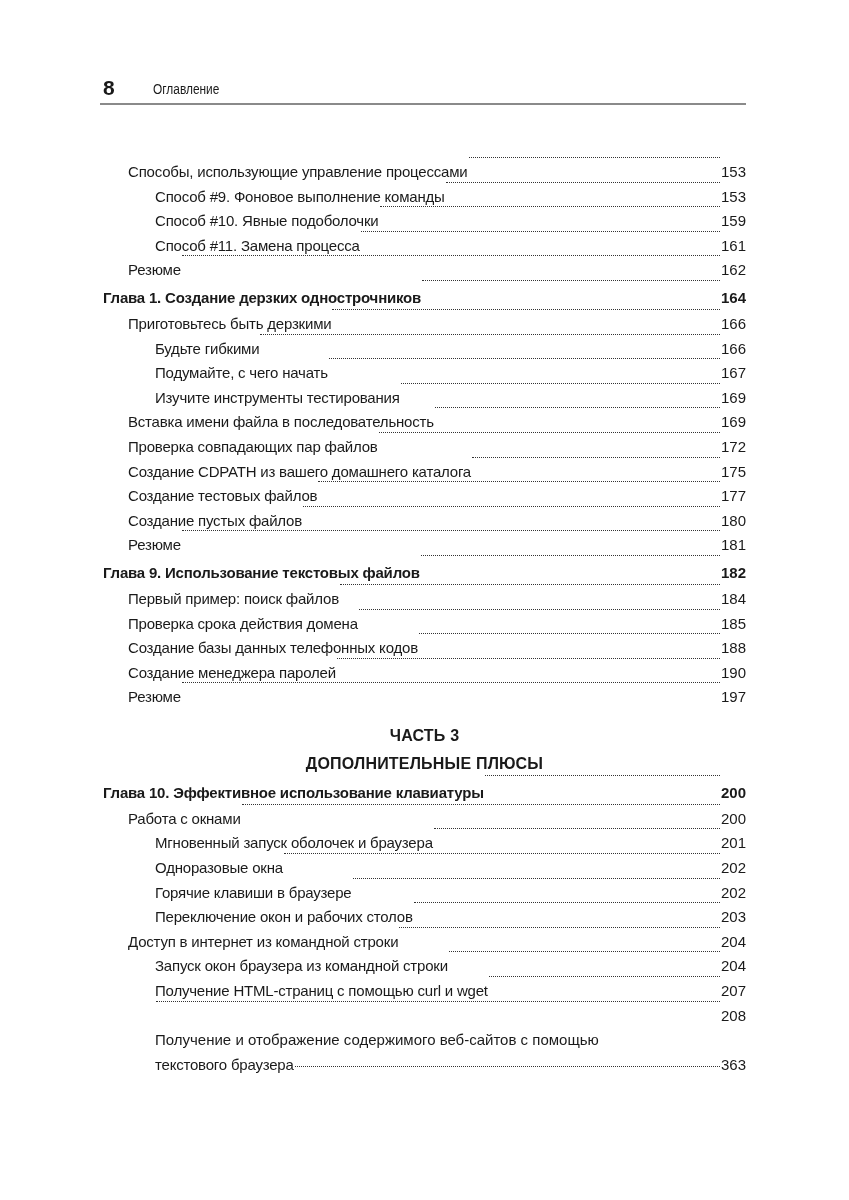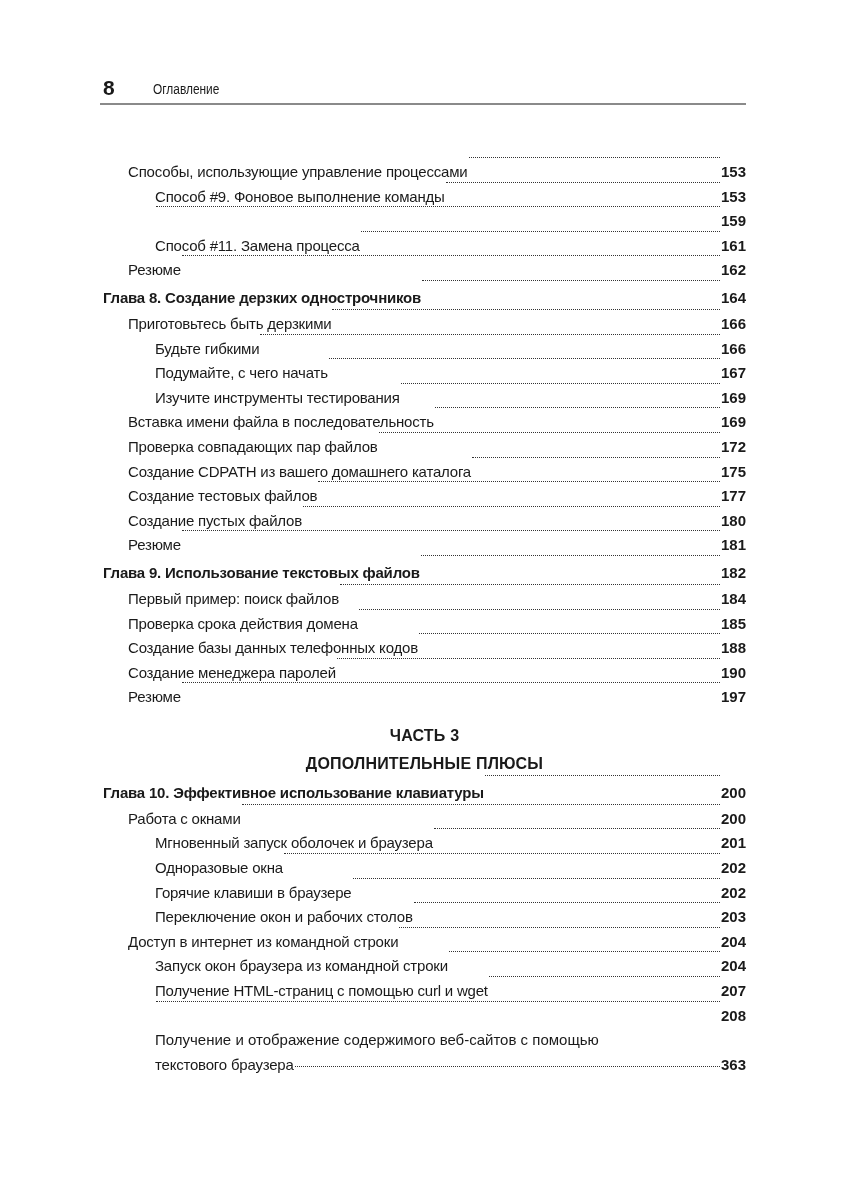--- a/index.html
+++ b/index.html
@@ -26,21 +26,21 @@
   }
   .row {
     display: flex; align-items: flex-end; height: 24.6px; font-size: 15px; line-height: 24.6px;
     white-space: nowrap;
   }
   .row .title { flex: 0 0 auto; letter-spacing: -0.2px; }
   .row .leader {
     flex: 1 1 auto; overflow: hidden; margin: 0 1px;
     border-bottom: 1.5px dotted #333; height: 0; align-self: baseline; position: relative; top: -3px;
   }
-  .row .pg { flex: 0 0 auto; text-align: right; font-weight: bold; }
+  .row .pg { flex: 0 0 auto; text-align: right; }
   .lvl0 { padding-left: 0; font-weight: bold; height: 29px; line-height: 29px; }
   .lvl1 { padding-left: 25px; }
   .lvl2 { padding-left: 52px; }
   .multi { height: auto; display: block; }
   .multi .first-line { display: block; height: 24.6px; line-height: 24.6px; padding-left: 0; }
   .multi .second { display: flex; align-items: baseline; height: 24.6px; line-height: 24.6px; }
   .part-heading {
     text-align: center; font-weight: bold; font-size: 16px; line-height: 28px; margin-top: 12px;
     letter-spacing: 0.2px;
   }
@@ -61,35 +61,36 @@
         <span class="title">Способы, использующие управление процессами</span>
         <span class="leader"></span>
         <span class="pg">153</span>
       </div>
       <div class="row lvl2">
         <span class="title">Способ #9. Фоновое выполнение команды</span>
         <span class="leader"></span>
         <span class="pg">153</span>
       </div>
       <div class="row lvl2">
+        <span class="title">Способ #10. Явные подоболочки</span>
         <span class="leader"></span>
         <span class="pg">159</span>
       </div>
       <div class="row lvl2">
         <span class="title">Способ #11. Замена процесса</span>
         <span class="leader"></span>
         <span class="pg">161</span>
       </div>
       <div class="row lvl1">
         <span class="title">Резюме</span>
         <span class="leader"></span>
         <span class="pg">162</span>
       </div>
       <div class="row lvl0">
-        <span class="title">Глава 8. Создание дерзких однострочников</span>
+        <span class="title">Глава 1. Создание дерзких однострочников</span>
         <span class="leader"></span>
         <span class="pg">164</span>
       </div>
       <div class="row lvl1">
         <span class="title">Приготовьтесь быть дерзкими</span>
         <span class="leader"></span>
         <span class="pg">166</span>
       </div>
       <div class="row lvl2">
         <span class="title">Будьте гибкими</span>

